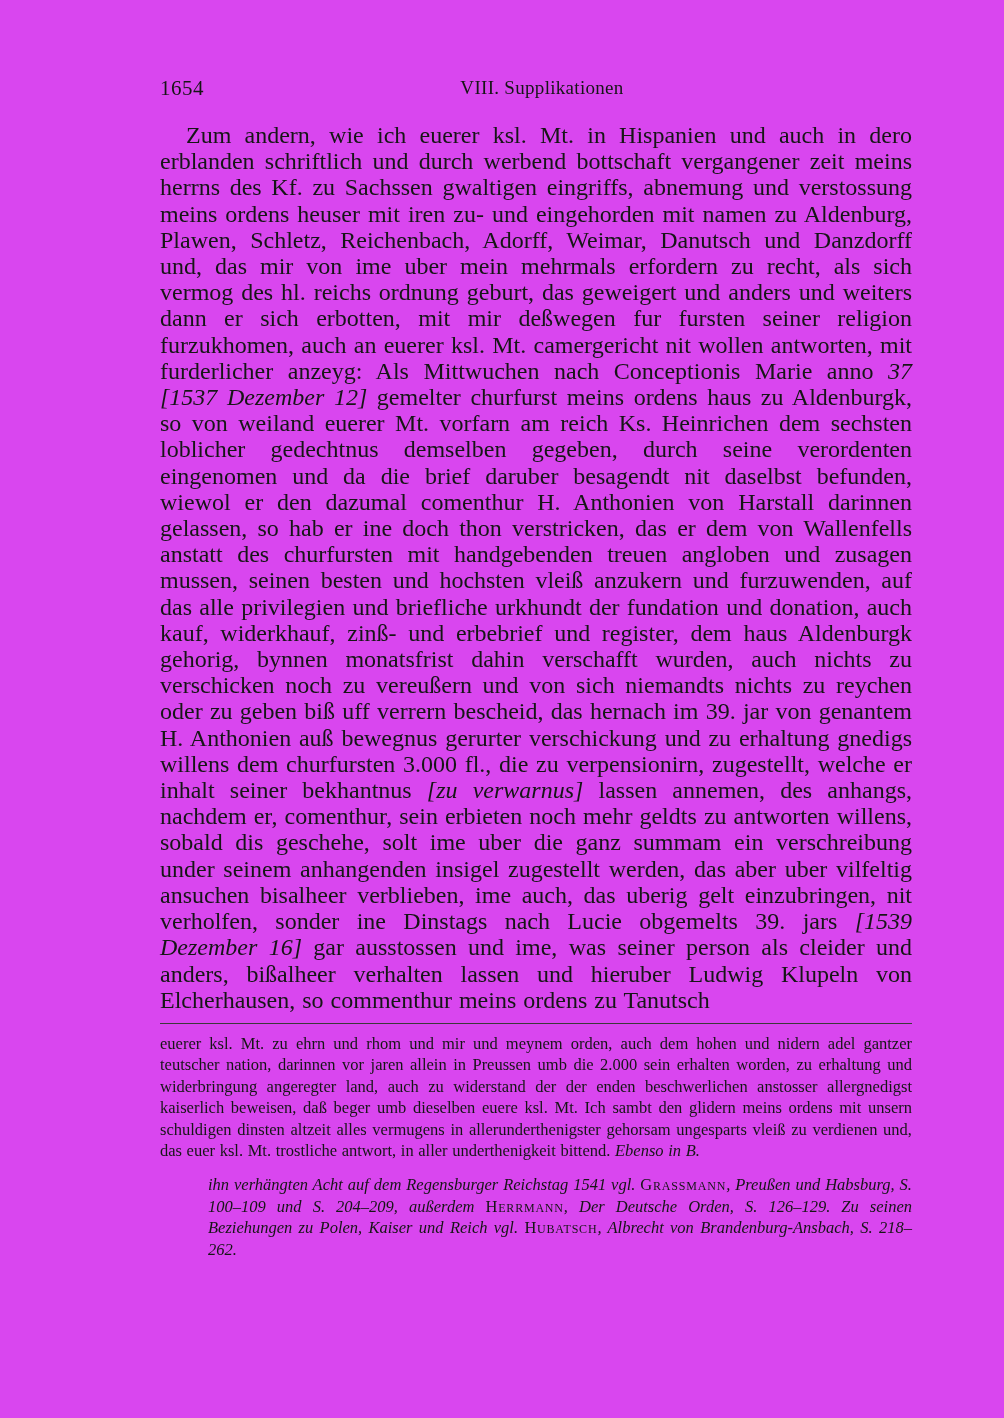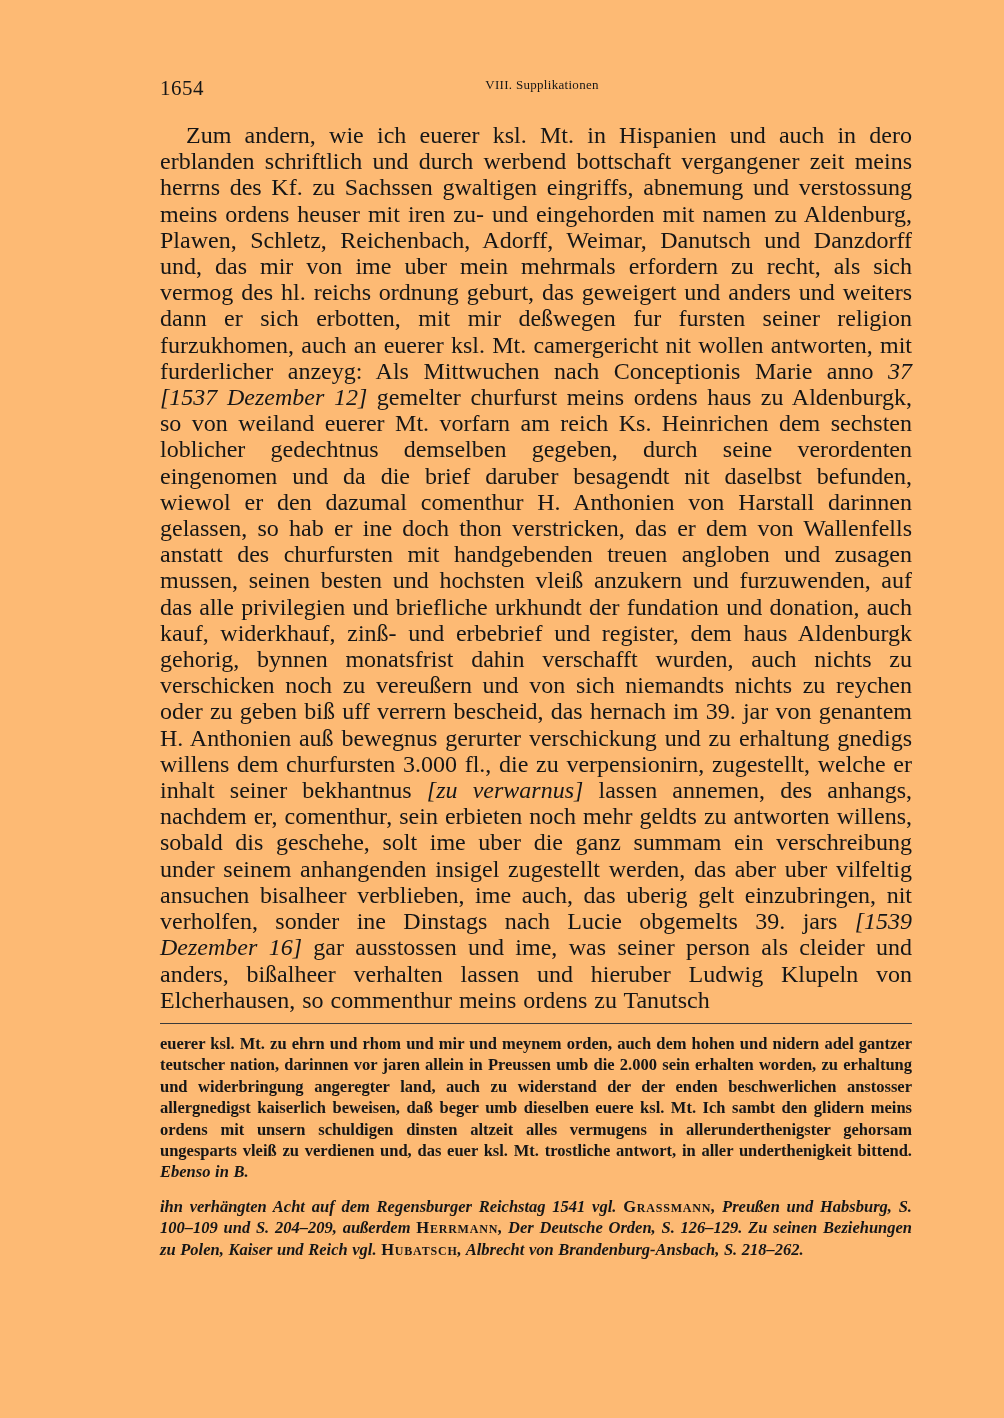--- a/index.html
+++ b/index.html
@@ -13,21 +13,21 @@
     position: relative;
     font-family: "Liberation Serif", "DejaVu Serif", serif;
     color: #161616;
     -webkit-font-smoothing: antialiased;
   }
   .page {
     position: absolute;
     top: 0; left: 0;
     width: 1004px;
     height: 1418px;
-    background: #fdba74;
+    background: #d946ef;
   }
   .text-block {
     position: absolute;
     left: 160px;
     top: 76px;
     width: 752px;
   }
   .page-header {
     position: relative;
     width: 100%;
@@ -40,21 +40,21 @@
     top: 0;
     font-size: 21px;
     letter-spacing: 0.5px;
   }
   .running-title {
     position: absolute;
     left: 12px;
     right: 0;
     top: 1px;
     text-align: center;
-    font-size: 13px;
+    font-size: 19px;
     letter-spacing: 0.3px;
   }
   .body-par {
     margin: 0;
     font-size: 24px;
     line-height: 26.2px;
     text-align: justify;
     text-indent: 26px;
     word-spacing: 1px;
   }
@@ -67,27 +67,27 @@
     border-top: 1px solid #3a3a3a;
     width: 100%;
     height: 0;
   }
   .footnote {
     margin: 0;
     font-size: 16.5px;
     line-height: 21.4px;
     text-align: justify;
     word-spacing: 0.5px;
-    font-weight: bold;
   }
   .footnote + .footnote {
     margin-top: 13px;
   }
   .footnote.italic {
     font-style: italic;
+    margin-left: 48px;
   }
   .sc {
     font-variant: small-caps;
     font-style: normal;
     letter-spacing: 0.8px;
   }
 </style>
 </head>
 <body>
 

